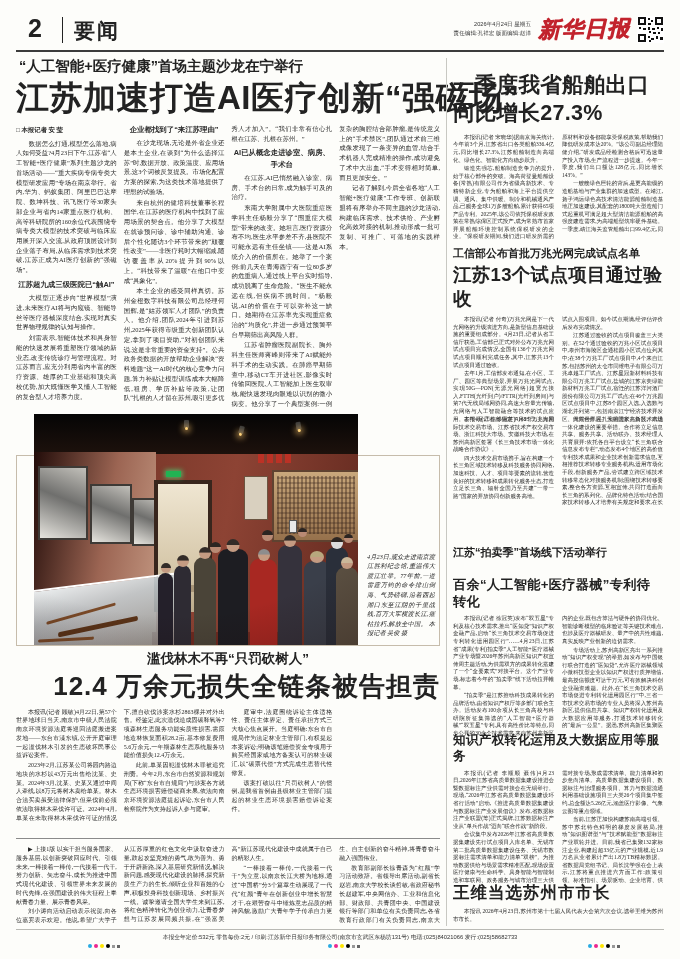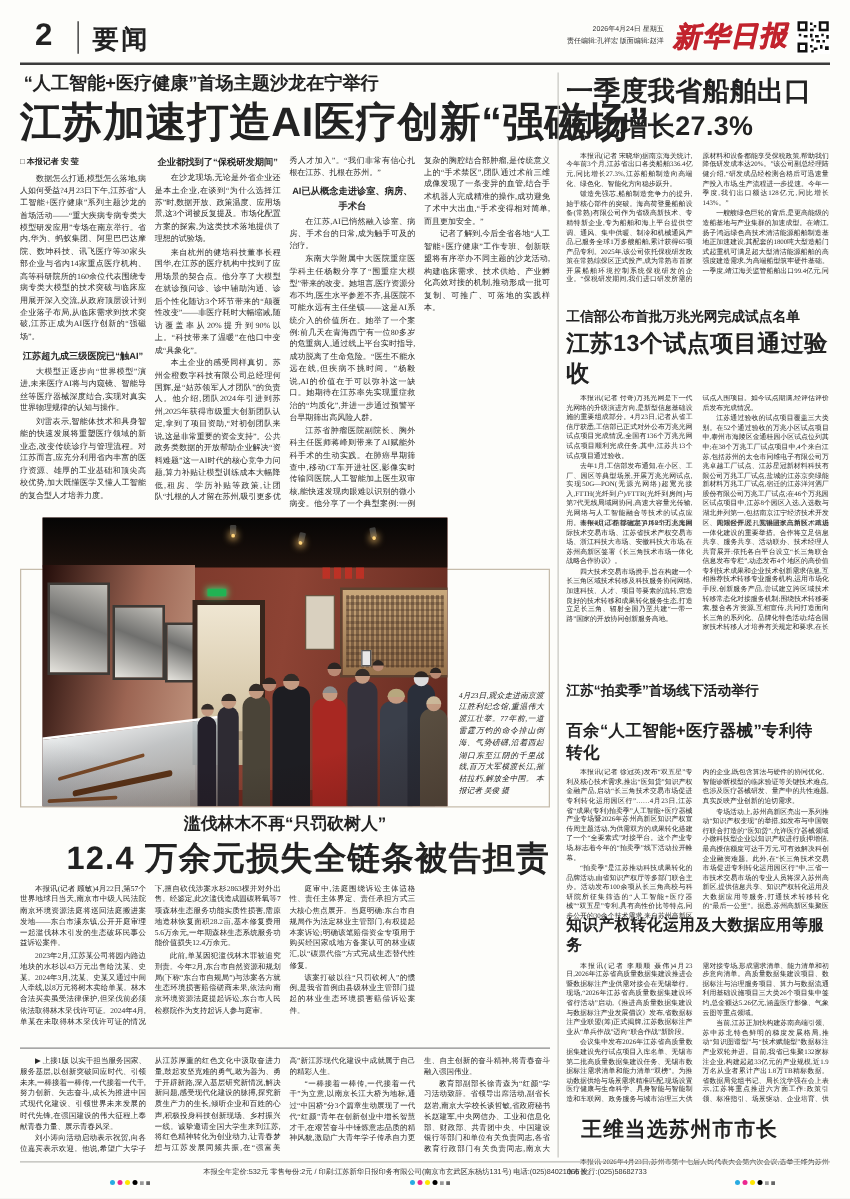--- a/index.html
+++ b/index.html
@@ -152,21 +152,21 @@
 
   <article class="lead">
     <div class="lead-kicker">“人工智能+医疗健康”首场主题沙龙在宁举行</div>
     <h1 class="lead-headline" style="margin:3px 0 0;">江苏加速打造AI医疗创新“强磁场”</h1>
     <div class="lead-body col-flow">
         <p class="byline">□ 本报记者 安 莹</p>
         <p class="para">数据怎么打通,模型怎么落地,病人如何受益?4月23日下午,江苏省“人工智能+医疗健康”系列主题沙龙的首场活动——“重大疾病专病专类大模型研发应用”专场在南京举行。省内,华为、蚂蚁集团、阿里巴巴达摩院、数坤科技、讯飞医疗等30家头部企业与省内14家重点医疗机构、高等科研院所的160余位代表围绕专病专类大模型的技术突破与临床应用展开深入交流,从政府顶层设计到企业落子布局,从临床需求到技术突破,江苏正成为AI医疗创新的“强磁场”。</p>
         <p class="subhead">江苏超九成三级医院已“触AI”</p>
         <p class="para">大模型正逐步向“世界模型”演进,未来医疗AI将与内窥镜、智能导丝等医疗器械深度结合,实现对真实世界物理规律的认知与操作。</p>
         <p class="para">刘雷表示,智能体技术和具身智能的快速发展将重塑医疗领域的新业态,改变传统诊疗与管理流程。对江苏而言,应充分利用省内丰富的医疗资源、雄厚的工业基础和顶尖高校优势,加大既懂医学又懂人工智能的复合型人才培养力度。</p>
-        <p class="subhead">企业都找到了“保税研发期间”</p>
+        <p class="subhead">企业都找到了“来江苏理由”</p>
         <p class="para">在沙龙现场,无论是外省企业还是本土企业,在谈到“为什么选择江苏”时,数据开放、政策温度、应用场景,这3个词被反复提及。市场化配置方案的探索,为这类技术落地提供了理想的试验场。</p>
         <p class="para">来自杭州的健培科技董事长程国华,在江苏的医疗机构中找到了应用场景的契合点。他分享了大模型在就诊预问诊、诊中辅助沟通、诊后个性化随访3个环节带来的“颠覆性改变”——非医疗耗时大幅缩减,随访覆盖率从20%提升到90%以上。“科技带来了温暖”在他口中变成“具象化”。</p>
         <p class="para">本土企业的感受同样真切。苏州金橙数字科技有限公司总经理何国辉,是“姑苏领军人才团队”的负责人。他介绍,团队2024年引进到苏州,2025年获得市级重大创新团队认定,拿到了项目资助,“对初创团队来说,这是非常重要的资金支持”。公共政务类数据的开放帮助企业解决“资料难题”这一AI时代的核心竞争力问题,算力补贴让模型训练成本大幅降低,租房、学历补贴等政策,让团队“扎根的人才留在苏州,吸引更多优秀人才加入”。“我们非常有信心扎根在江苏、扎根在苏州。”</p>
         <p class="subhead">AI已从概念走进诊室、病房、手术台</p>
         <p class="para">在江苏,AI已悄然融入诊室、病房、手术台的日常,成为触手可及的治疗。</p>
         <p class="para">东南大学附属中大医院重症医学科主任杨毅分享了“围重症大模型”带来的改变。她坦言,医疗资源分布不均,医生水平参差不齐,县医院不可能永远有主任坐镇——这是AI系统介入的价值所在。她举了一个案例:前几天在青海西宁有一位80多岁的危重病人,通过线上平台实时指导,成功脱离了生命危险。“医生不能永远在线,但疾病不挑时间。”杨毅说,AI的价值在于可以弥补这一缺口。她期待在江苏率先实现重症救治的“均质化”,并进一步通过预警平台早期筛出高风险人群。</p>
         <p class="para">江苏省肿瘤医院副院长、胸外科主任医师蒋峰则带来了AI赋能外科手术的生动实践。在肺癌早期筛查中,移动CT车开进社区,影像实时传输回医院,人工智能加上医生双审核,能快速发现肉眼难以识别的微小病变。他分享了一个典型案例:一例复杂的胸腔结合部肿瘤,是传统意义上的“手术禁区”,团队通过术前三维成像发现了一条变异的血管,结合手术机器人完成精准的操作,成功避免了术中大出血,“手术变得相对简单,而且更加安全。”</p>
         <p class="para">记者了解到,今后全省各地“人工智能+医疗健康”工作专班、创新联盟将有序举办不同主题的沙龙活动,构建临床需求、技术供给、产业孵化高效对接的机制,推动形成一批可复制、可推广、可落地的实践样本。</p>
       </div>
   </article>
@@ -253,21 +253,21 @@
       <p class="para">▶ 上接1版 以实干担当服务国家、服务基层,以创新突破回应时代、引领未来,一棒接着一棒传,一代接着一代干,努力创新、矢志奋斗,成长为推进中国式现代化建设、引领世界未来发展的时代先锋,在强国建设的伟大征程上奉献青春力量、展示青春风采。</p>
       <p class="para">刘小涛向活动启动表示祝贺,向各位嘉宾表示欢迎。他说,希望广大学子从江苏厚重的红色文化中汲取奋进力量,鼓起攻坚克难的勇气,敢为善为、勇于开辟新路,深入基层研究新情况,解决新问题,感受现代化建设的脉搏,探究新质生产力的生长,倾听企业和百姓的心声,积极投身科技创新现场、乡村振兴一线。诚挚邀请全国大学生来到江苏,将红色精神转化为创业动力,让青春梦想与江苏发展同频共振,在“强富美高”新江苏现代化建设中成就属于自己的精彩人生。</p>
       <p class="para">“一棒接着一棒传,一代接着一代干”为立意,以南京长江大桥为地标,通过“中国桥”分3个篇章生动展现了一代代“红颜”青年在创新创业中增长智慧才干,在艰苦奋斗中锤炼意志品质的精神风貌,激励广大青年学子传承自力更生、自主创新的奋斗精神,将青春奋斗融入强国伟业。</p>
       <p class="para">教育部副部长徐青森为“红颜”学习活动致辞。省领导出席活动,副省长赵岩,南京大学校长谈哲敏,省政府秘书长赵建军,中央网信办、工业和信息化部、财政部、共青团中央、中国建设银行等部门和单位有关负责同志,各省教育行政部门有关负责同志,南京大学、省相关部门和南京市有关负责同志,全国各地师生代表参加活动。</p>
     </article>
 
   <div class="vdivider"></div>
 
   <aside class="rightcol">
 
-    <article class="ra" style="top:4px;">
+    <article class="ra" style="top:16px;">
       <h2 class="ra-headline hl-xl" style="margin:0;">
         <span>一季度我省船舶出口</span><br>
         <span>同比增长27.3%</span>
       </h2>
       <div class="ra-body col-flow" style="margin-top:6px;height:112px;">
           <p class="para">本报讯(记者 宋晓华)据南京海关统计,今年前3个月,江苏省出口各类船舶336.4亿元,同比增长27.3%,江苏船舶制造向高端化、绿色化、智能化方向稳步跃升。</p>
           <p class="para">锻造先强芯,船舶制造竞争力的提升,始于核心部件的突破。海高荷登曼船舶设备(常熟)有限公司作为省级高新技术、专精特新企业,专为船舶和海上平台提供空调、通风、集中供暖、制冷和机械通风产品,已服务全球1万多艘船舶,累计获得65项产品专利。2025年,该公司依托保税研发政策在常熟综保区正式投产,成为常熟市首家开展船舶环境控制系统保税研发的企业。“保税研发期间,我们进口研发所需的原材料和设备都能享受保税政策,帮助我们降低研发成本达20%。”该公司副总经理陆健介绍,“研发成品经检测合格后可迅速量产投入市场,生产流程进一步提速。今年一季度,我们出口额达128亿元,同比增长143%。”</p>
           <p class="para">一艘艘绿色巨轮的背后,是更高能级的造船基地与产业集群的加速成型。在靖江,扬子鸿远绿色高技术清洁能源船舶制造基地正加速建设,其配套的1800吨大型造船门式起重机可满足超大型清洁能源船舶的高强度建造需求,为高端船型筑牢硬件基础。一季度,靖江海关监管船舶出口99.4亿元,同比增长19.8%,清洁能源船舶产业正成为当地高质量发展的新引擎。</p>
         </div>
     </article>
@@ -303,21 +303,21 @@
     <article class="ra" style="top:676px;">
       <h2 class="ra-headline hl-ms" style="margin:0;">知识产权转化运用及大数据应用等服务</h2>
       <div class="ra-body col-flow" style="margin-top:5px;height:118px;">
           <p class="para">本报讯(记者 李顺顺 聂伟)4月23日,2026年江苏省高质量数据集建设推进会暨数据标注产业供需对接会在无锡举行。现场,“2026年江苏省高质量数据集建设环省行活动”启动,《推进高质量数据集建设与数据标注产业发展倡议》发布,省数据标注产业联盟(筹)正式揭牌,江苏数据标注产业从“单兵作战”迈向“联合作战”新阶段。</p>
           <p class="para">会议集中发布2026年江苏省高质量数据集建设先行试点项目入库名单、无锡市第二批高质量数据集建设任务、无锡市数据标注需求清单和能力清单“双榜”。为推动数据供给与场景需求精准匹配,现场设置医疗健康与生命科学、具身智能与智能制造和车联网、政务服务与城市治理三大供需对接专场,形成需求清单、能力清单和初步意向清单。高质量数据集建设项目、数据标注与治理服务项目、算力与数据流通利用基础设施项目三大类26个项目集中签约,总金额达5.26亿元,涵盖医疗影像、气象云图等重点领域。</p>
           <p class="para">当前,江苏正加快构建苏南高端引领、苏中苏北特色鲜明的梯度发展格局,推动“知识图谱型”与“技术赋能型”数据标注产业双轮并进。目前,我省已集聚132家标注企业,构建起超33亿元的产业规模,近1.9万名从业者累计产出1.8万TB精标数据。省数据局党组书记、局长沈学强在会上表示,江苏将重点推进六方面工作:政策引领、标准指引、场景驱动、企业培育、供需协同、生态共创,加快培育数据标注龙头企业和专业人才。</p>
         </div>
     </article>
 
     <article class="ra" style="top:826px;">
-      <h2 class="ra-headline hl-w" style="margin:12px;letter-spacing:1px;">王维当选苏州市市长</h2>
+      <h2 class="ra-headline hl-w" style="margin:0;letter-spacing:1px;">王维当选苏州市市长</h2>
       <div class="ra-body-1col col-flow" style="margin-top:5px;height:18px;overflow:hidden;">
           <p class="para">本报讯 2026年4月23日,苏州市第十七届人民代表大会第六次会议,选举王维为苏州市市长。</p>
         </div>
     </article>
 
   </aside>
 
   <div class="footer-rule"></div>
   <div class="footer-text">本报全年定价:532元 零售每份:2元 / 印刷:江苏新华日报印务有限公司(南京市玄武区东杨坊131号) 电话:(025)84021066 发行:(025)58682733</div>
   <div class="regmarks" style="left:88px;">

